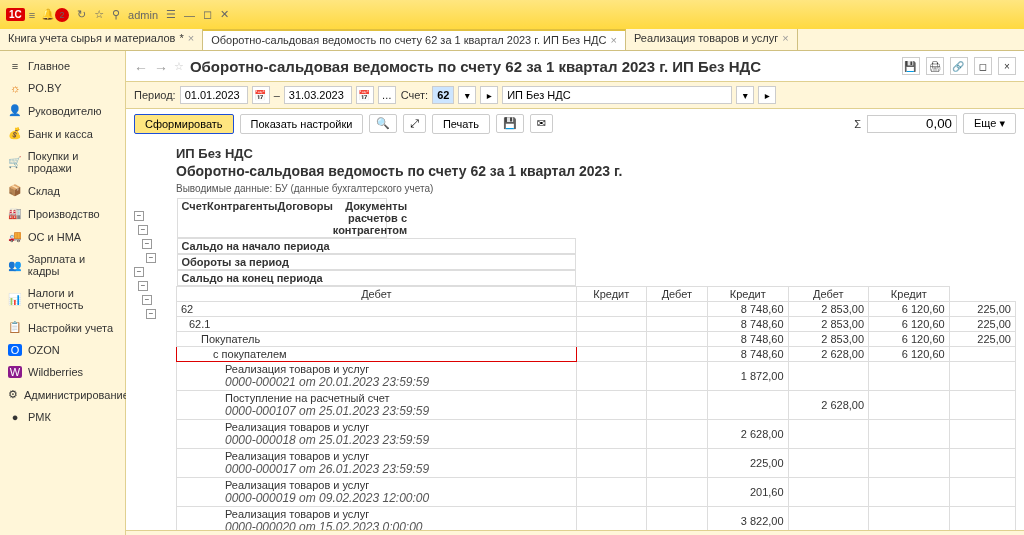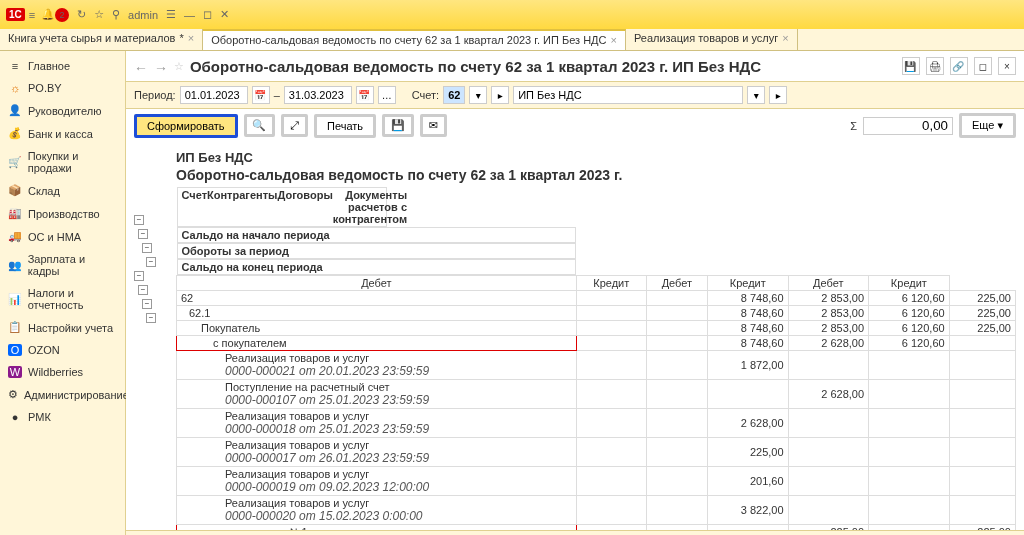--- a/index.html
+++ b/index.html
@@ -33,21 +33,21 @@
 
 .filter-row { background: #fff6d9; padding: 4px 8px; display: flex; align-items: center; gap: 4px; border-top: 1px solid #e0d090; border-bottom: 1px solid #e0d090; }
 .filter-row label { font-size: 11px; }
 .filter-row input { border: 1px solid #ccc; padding: 1px 4px; font-size: 11px; height: 18px; }
 .date-input { width: 68px; }
 .calbtn { width: 18px; height: 18px; border: 1px solid #ccc; background: #fff; cursor: pointer; font-size: 10px; }
 .acct-input { width: 22px; background: #cce5ff; border: 1px solid #6aa3d8; text-align: center; font-weight: bold; }
 .org-input { width: 230px; }
 
 .action-row { padding: 4px 8px; display: flex; align-items: center; gap: 6px; }
-.btn { border: 3px solid #1d4ed8; background: #ffe680; padding: 3px 10px; font-size: 11px; cursor: pointer; border-radius: 2px; }
+.btn { border: 1px solid #1d4ed8; background: #ffe680; padding: 3px 10px; font-size: 11px; cursor: pointer; border-radius: 2px; }
 .btn.secondary { background: #fff; border-color: #ccc; }
 .btn.small { padding: 2px 6px; }
 .spacer { flex: 1; }
 
 .report { flex: 1; overflow: auto; padding: 8px 8px 8px 50px; position: relative; }
 .tree-col { position: absolute; left: 8px; top: 70px; width: 40px; }
 .tree-btn { width: 10px; height: 10px; border: 1px solid #999; font-size: 8px; line-height: 8px; text-align: center; cursor: pointer; display: inline-block; margin: 1px; }
 
 .rpt-title { font-weight: bold; font-size: 13px; margin-bottom: 2px; }
 .rpt-subtitle { font-weight: bold; font-size: 14px; margin-bottom: 4px; }
@@ -181,46 +181,48 @@
     </div>
 
     <div class="filter-row">
       <label>Период:</label>
       <input class="date-input" value="01.01.2023" style="">
       <button class="calbtn">📅</button>
       <span>–</span>
       <input class="date-input" value="31.03.2023" style="">
       <button class="calbtn">📅</button>
       <button class="calbtn">…</button>
-      <label style="margin-left:12px">Счет:</label>
+      <label style="margin-left:1px">Счет:</label>
       <input class="acct-input" value="62" style="">
       <button class="calbtn">▾</button>
       <button class="calbtn">▸</button>
       <input class="org-input" value="ИП Без НДС" style="">
       <button class="calbtn">▾</button>
       <button class="calbtn">▸</button>
     </div>
 
     <div class="action-row">
       <button class="btn">Сформировать</button>
+      <button class="btn secondary">Показать настройки</button>
       <button class="btn secondary small">🔍</button>
       <button class="btn secondary small">⤢</button>
       <button class="btn secondary">Печать</button>
       <button class="btn secondary small">💾</button>
       <button class="btn secondary small">✉</button>
       <span class="spacer"></span>
       <span>Σ</span>
       <input style="width: 90px; text-align: right; border: 1px solid rgb(204, 204, 204); height: 18px; padding: 1px 4px;" value="0,00">
       <button class="btn secondary"><span>Еще</span> ▾</button>
     </div>
 
     <div class="report">
       <div class="tree-col" id="tree"><span class="tree-btn" style="margin-left: 0px;">−</span><br><span class="tree-btn" style="margin-left: 4px;">−</span><br><span class="tree-btn" style="margin-left: 8px;">−</span><br><span class="tree-btn" style="margin-left: 12px;">−</span><br><span class="tree-btn" style="margin-left: 0px;">−</span><br><span class="tree-btn" style="margin-left: 4px;">−</span><br><span class="tree-btn" style="margin-left: 8px;">−</span><br><span class="tree-btn" style="margin-left: 12px;">−</span><br></div>
       <div class="rpt-title">ИП Без НДС</div>
       <div class="rpt-subtitle">Оборотно-сальдовая ведомость по счету 62 за 1 квартал 2023 г.</div>
+      <div class="rpt-note">Выводимые данные:    БУ (данные бухгалтерского учета)</div>
       <table class="rpt">
         <thead>
           <tr>
             <th class="main" rowspan="2" style="text-align:right;width:210px">
               <div>Счет</div>
               <div>Контрагенты</div>
               <div>Договоры</div>
               <div>Документы расчетов с контрагентом</div>
             </th>
             <th class="main" colspan="2">Сальдо на начало периода</th>

